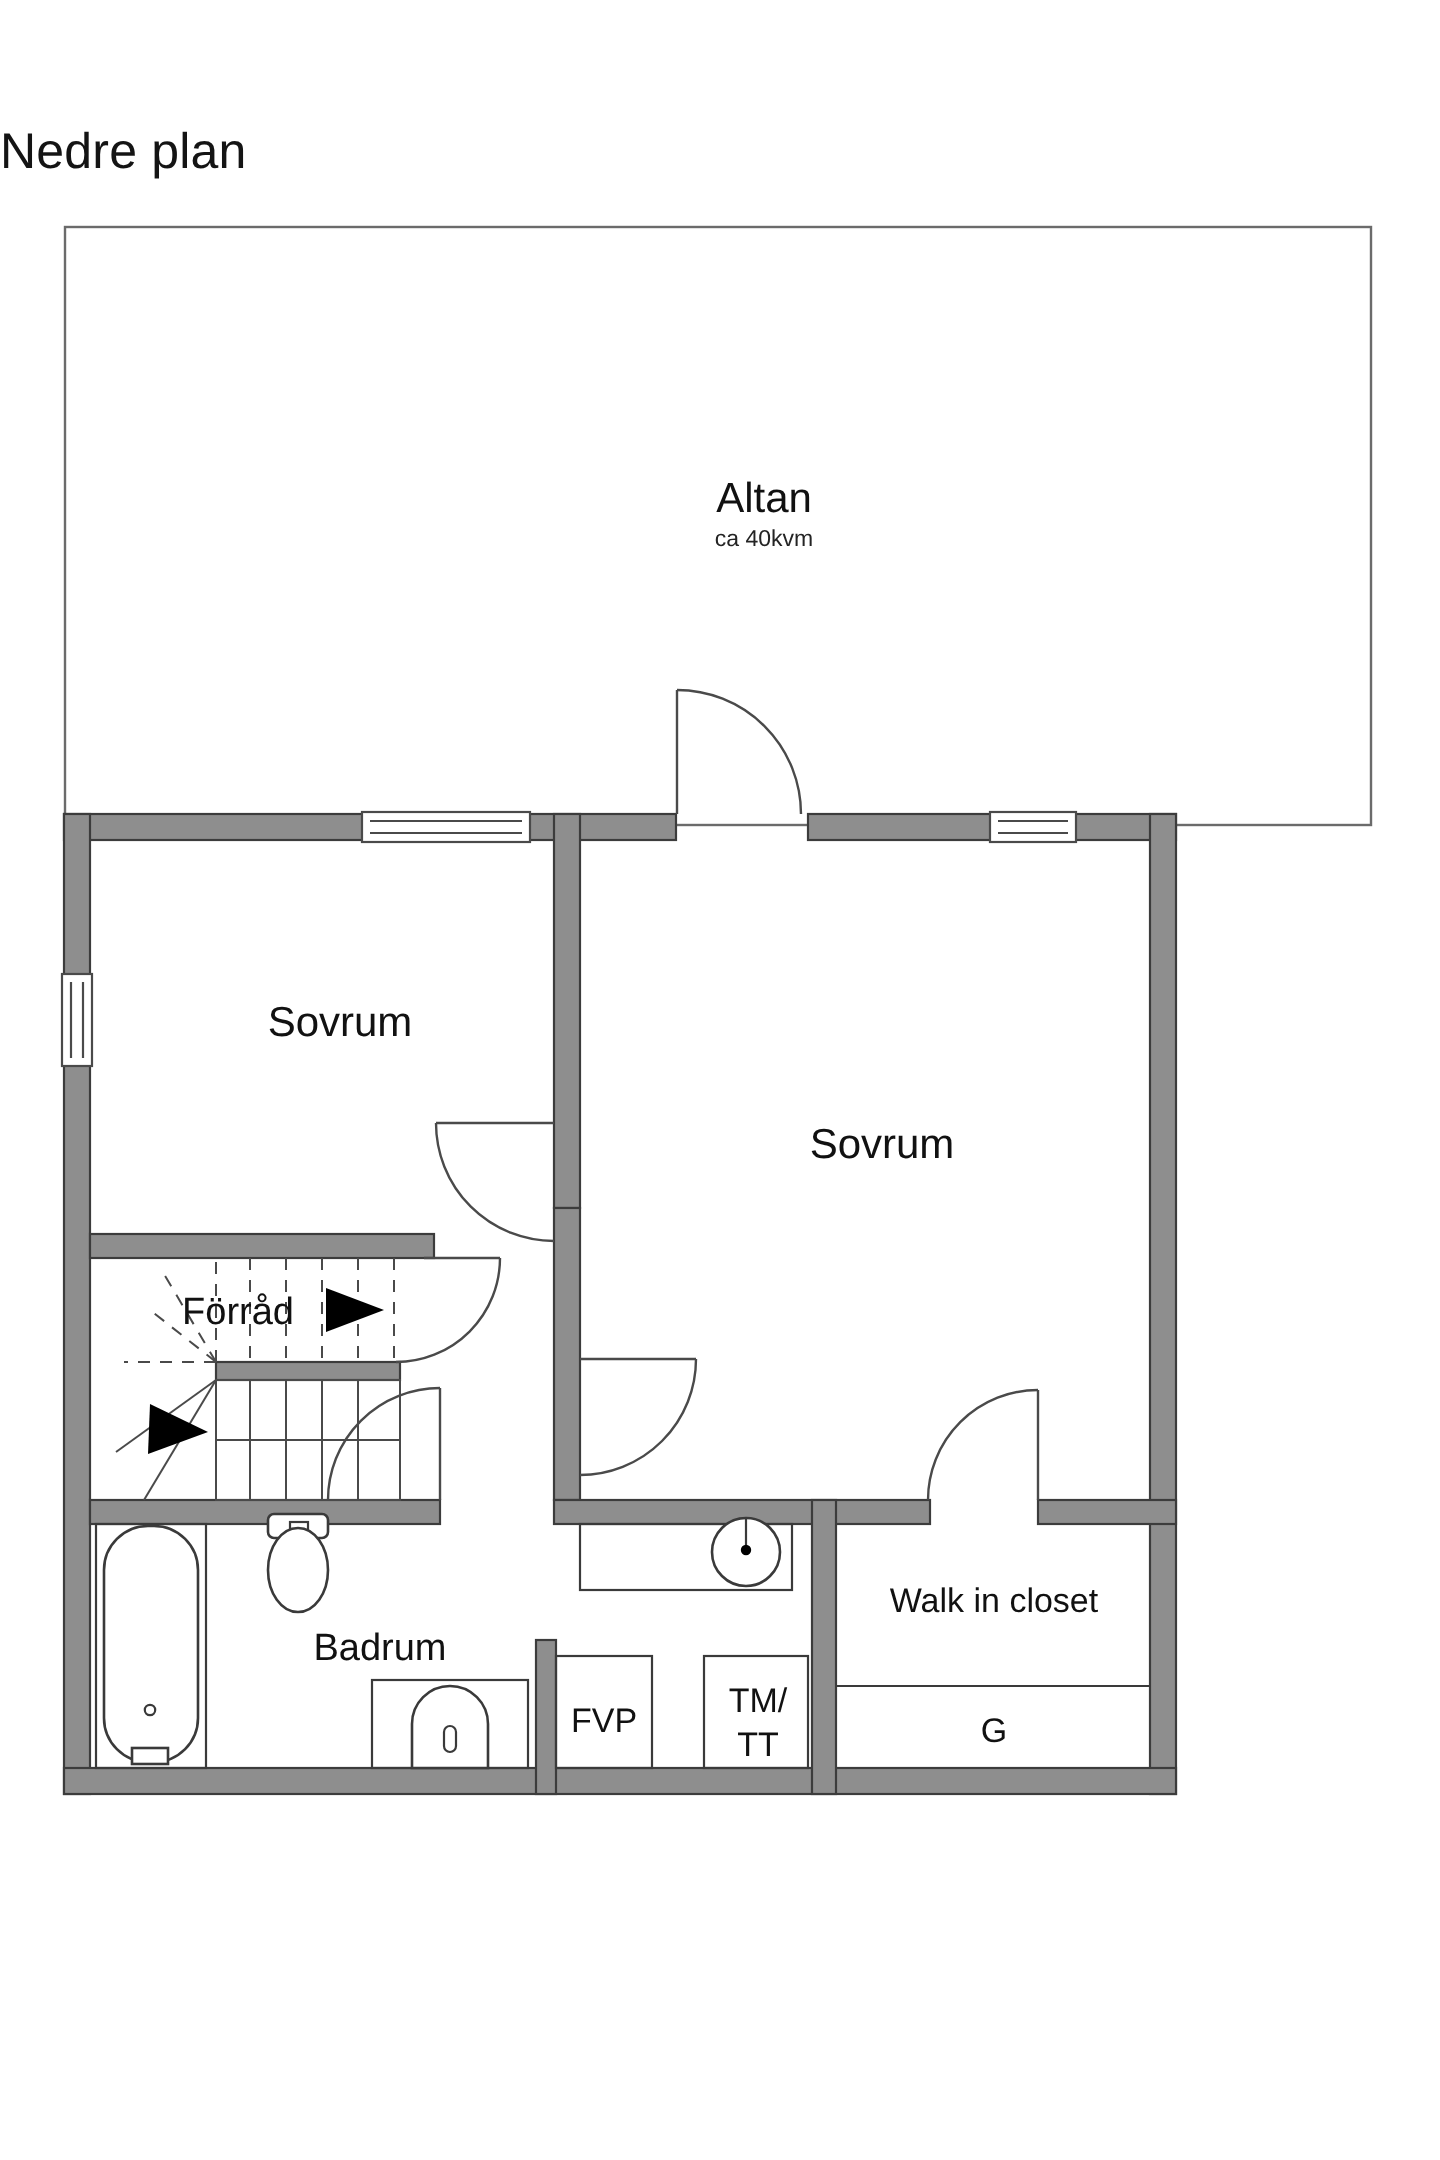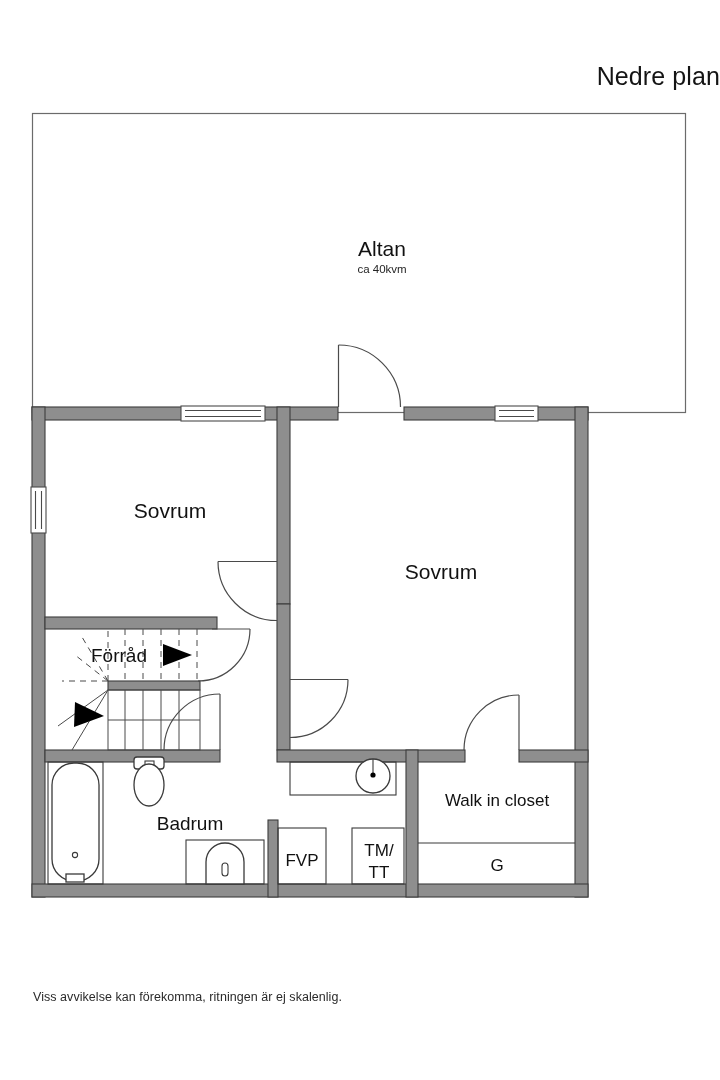--- a/index.html
+++ b/index.html
@@ -20,21 +20,21 @@
     position: relative;
     width: 720px;
     height: 1080px;
     background: #ffffff;
   }
   #plan-title {
     position: absolute;
     left: 0;
     top: 62px;
     width: 720px;
-    text-align: right;
+    text-align: left;
     font-size: 25px;
     font-weight: 400;
     letter-spacing: .1px;
     color: #141414;
   }
   #disclaimer {
     position: absolute;
     left: 33px;
     top: 990px;
     font-size: 12.5px;
@@ -273,15 +273,14 @@
       <text class="room-label lbl-sm" x="497" y="806">Walk in closet</text>
 
       <text class="room-label lbl-sm" x="302" y="866">FVP</text>
       <text class="room-label lbl-sm" x="379" y="856">TM/</text>
       <text class="room-label lbl-sm" x="379" y="878">TT</text>
       <text class="room-label lbl-sm" x="497" y="871">G</text>
     </g>
 
   </svg>
 
-  <div id="disclaimer">Viss avvikelse kan förekomma, ritningen är ej skalenlig.</div>
 
 </div>
 
 </body></html>

